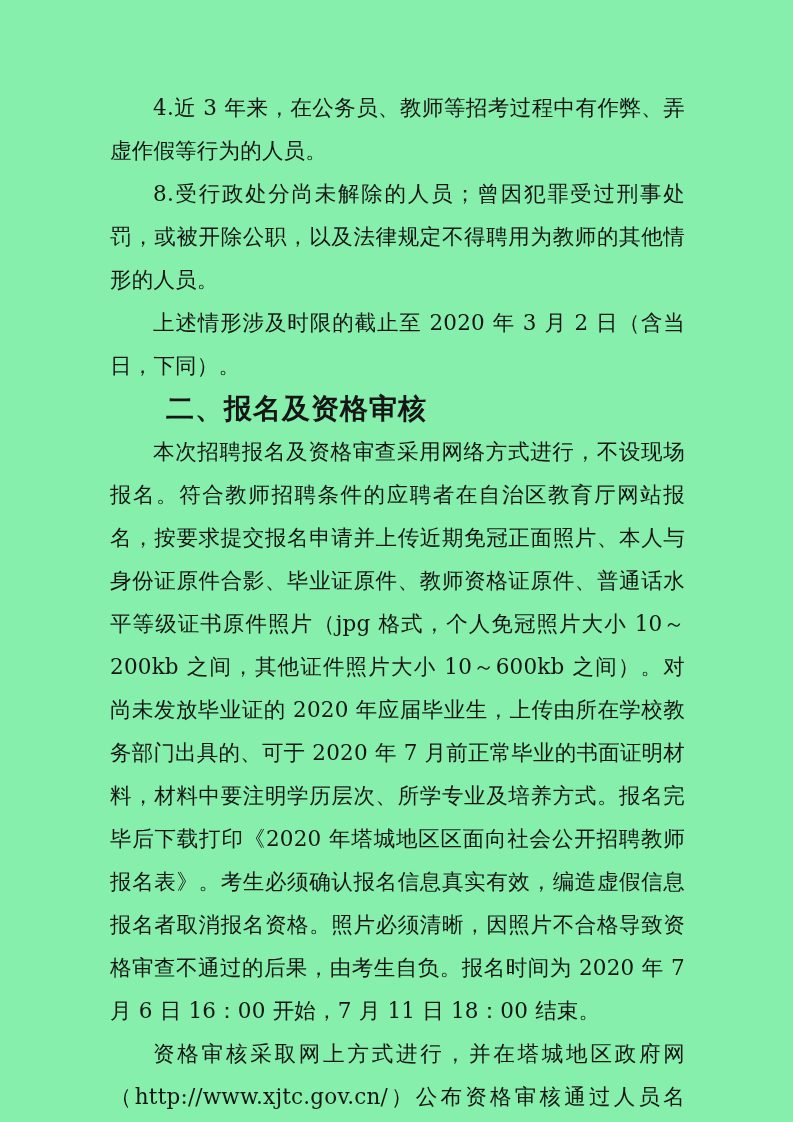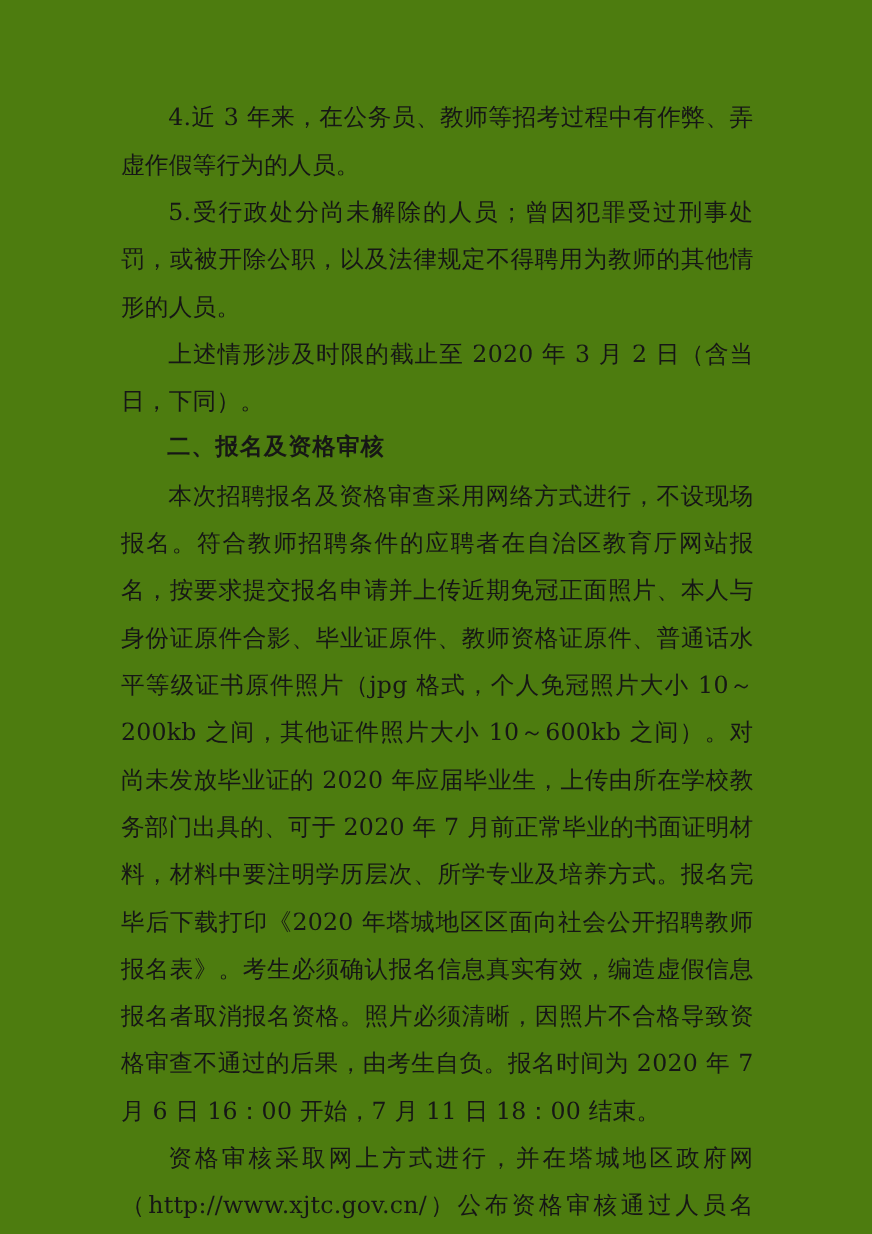--- a/index.html
+++ b/index.html
@@ -14,56 +14,56 @@
     color: #1a1a1a;
     position: relative;
     overflow: hidden;
   }
   .page {
     position: absolute;
     top: 0;
     left: 0;
     width: 793px;
     height: 1122px;
-    background: #4d7c0f;
+    background: #86efac;
     box-sizing: border-box;
     padding: 86px 108px 60px 110px;
   }
   .doc-body {
     font-size: 21.5px;
     line-height: 43px;
     text-align: justify;
     text-justify: inter-ideograph;
     letter-spacing: 0.2px;
     color: #161616;
   }
   .para {
     margin: 0;
     text-indent: 2em;
     white-space: normal;
   }
   .heading {
     margin: 0;
     text-indent: 2em;
     font-weight: bold;
-    font-family: Liberation Mono, monospace;
-    font-size: 21px;
+    font-family: Liberation Serif, serif;
+    font-size: 28px;
     letter-spacing: 1px;
     line-height: 43px;
   }
 </style>
 </head>
 <body>
 
 <div class="page">
   <div class="doc-body">
 
     <p class="para">4.近 3 年来，在公务员、教师等招考过程中有作弊、弄虚作假等行为的人员。</p>
 
-    <p class="para">5.受行政处分尚未解除的人员；曾因犯罪受过刑事处罚，或被开除公职，以及法律规定不得聘用为教师的其他情形的人员。</p>
+    <p class="para">8.受行政处分尚未解除的人员；曾因犯罪受过刑事处罚，或被开除公职，以及法律规定不得聘用为教师的其他情形的人员。</p>
 
     <p class="para">上述情形涉及时限的截止至 2020 年 3 月 2 日（含当日，下同）。</p>
 
     <p class="heading">二、报名及资格审核</p>
 
     <p class="para">本次招聘报名及资格审查采用网络方式进行，不设现场报名。符合教师招聘条件的应聘者在自治区教育厅网站报名，按要求提交报名申请并上传近期免冠正面照片、本人与身份证原件合影、毕业证原件、教师资格证原件、普通话水平等级证书原件照片（jpg 格式，个人免冠照片大小 10～200kb 之间，其他证件照片大小 10～600kb 之间）。对尚未发放毕业证的 2020 年应届毕业生，上传由所在学校教务部门出具的、可于 2020 年 7 月前正常毕业的书面证明材料，材料中要注明学历层次、所学专业及培养方式。报名完毕后下载打印《2020 年塔城地区区面向社会公开招聘教师报名表》。考生必须确认报名信息真实有效，编造虚假信息报名者取消报名资格。照片必须清晰，因照片不合格导致资格审查不通过的后果，由考生自负。报名时间为 2020 年 7 月 6 日 16：00 开始，7 月 11 日 18：00 结束。</p>
 
     <p class="para">资格审核采取网上方式进行，并在塔城地区政府网（http://www.xjtc.gov.cn/）公布资格审核通过人员名单。</p>
 
   </div>

